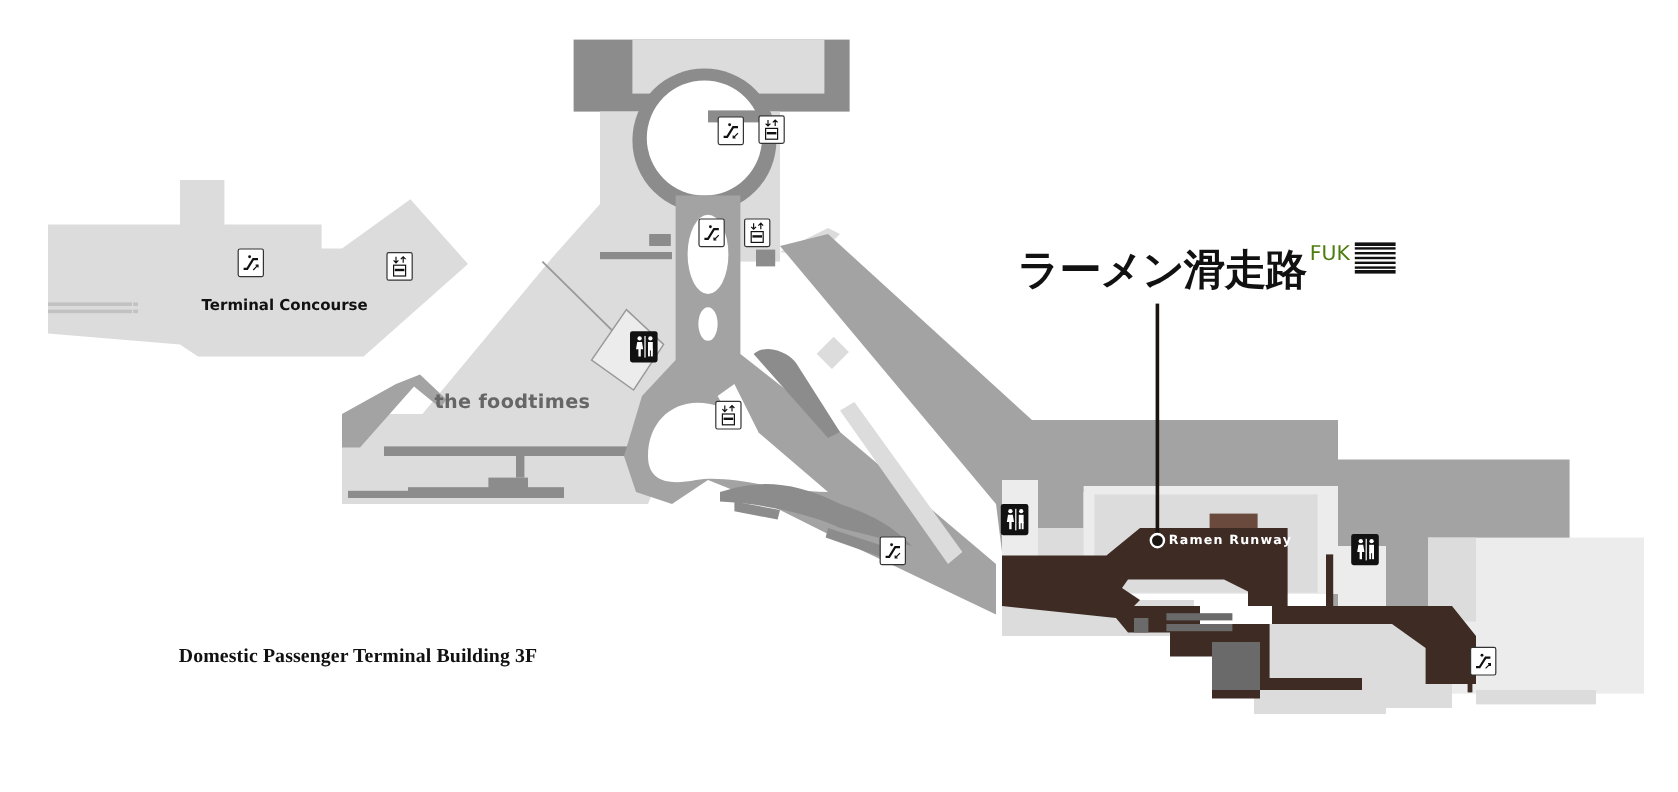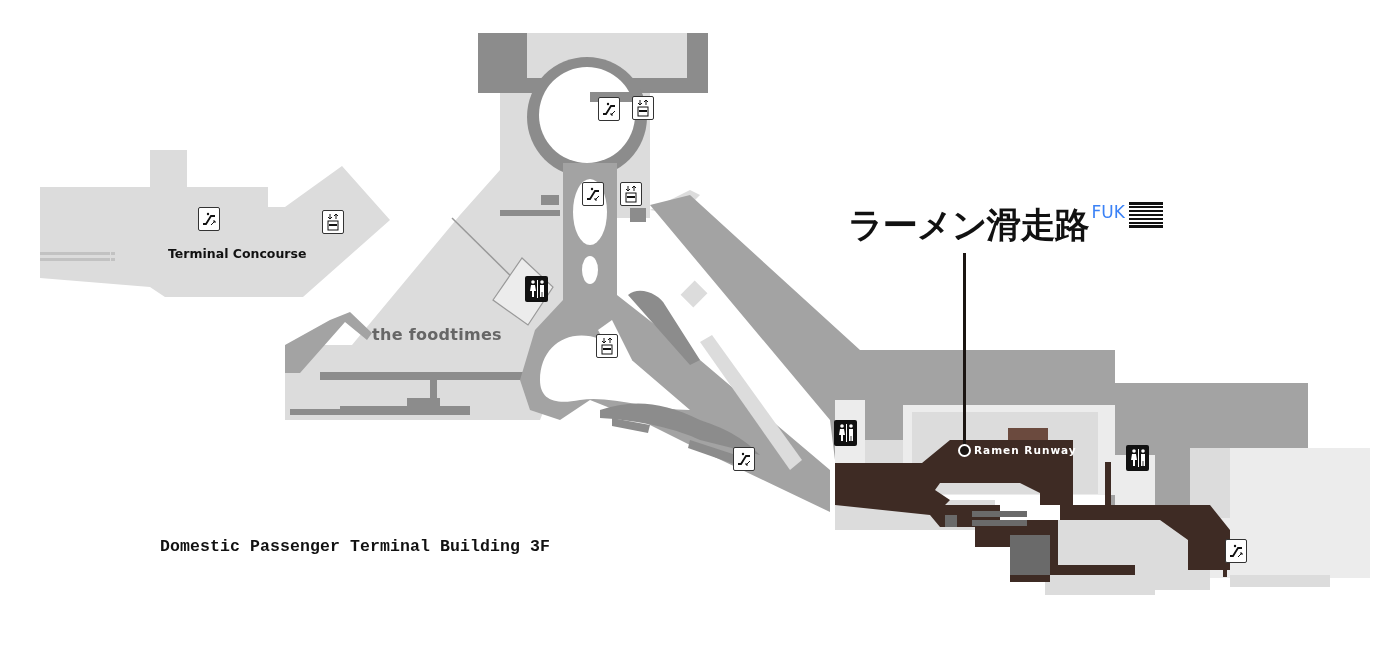--- a/index.html
+++ b/index.html
@@ -1,28 +1,28 @@
 <!DOCTYPE html>
 <html><head>
 <meta charset="utf-8">
 <style>
   html, body { margin: 0; padding: 0; background: #ffffff; }
   body { width: 1398px; height: 660px; position: relative; overflow: hidden; font-family: "DejaVu Sans", sans-serif; }
   #map { position: absolute; left: 0; top: 0; width: 1398px; height: 660px; }
   .label { position: absolute; white-space: nowrap; }
-  .floor-title { left: 149px; top: 537px; font-size: 16.5px; font-weight: bold; color: #111; font-family: Liberation Mono, monospace; letter-spacing: 0.1px; margin-left: 11px; }
+  .floor-title { left: 149px; top: 537px; font-size: 16.5px; font-weight: bold; color: #111; font-family: Liberation Serif, serif; letter-spacing: 0.1px; }
   .arrivals { left: 168px; top: 246px; font-size: 12.5px; font-weight: bold; color: #111; }
-  .foodtimes { left: 372px; top: 325px; font-size: 16px; font-weight: bold; color: #666; letter-spacing: 0.3px; }
+  .foodtimes { left: 362px; top: 325px; font-size: 16px; font-weight: bold; color: #666; letter-spacing: 0.3px; }
   .ramen-label { left: 974px; top: 444px; font-size: 10.5px; font-weight: bold; color: #fff; letter-spacing: 1px; }
   .icon { position: absolute; box-sizing: border-box; }
   .icon-box { width: 22px; height: 24px; background: #fff; border: 1.5px solid #333; border-radius: 2px; display: flex; align-items: center; justify-content: center; }
   .icon-toilet { width: 23px; height: 26px; background: #111; border-radius: 2px; display: flex; align-items: center; justify-content: center; }
   .logo { position: absolute; left: 848px; top: 202px; height: 40px; display: flex; align-items: flex-start; }
   .logo-jp { font-size: 35px; font-weight: bold; color: #111; letter-spacing: -1px; font-family: "DejaVu Sans", sans-serif; }
-  .logo-fuk { font-size: 17px; color: #3b82f6; margin-left: 3px; font-family: "DejaVu Sans", sans-serif; }
+  .logo-fuk { font-size: 17px; color: #4d7c0f; margin-left: 3px; font-family: "DejaVu Sans", sans-serif; }
   .logo-lines { margin-left: 4px; width: 34px; height: 26px; display: flex; flex-direction: column; justify-content: space-between; }
   .logo-lines span { display: block; height: 2.5px; background: #111; }
   .pointer-line { position: absolute; left: 963px; top: 253px; width: 3px; height: 195px; background: #1b1512; }
   .pointer-dot { position: absolute; left: 958px; top: 444px; width: 9px; height: 9px; border: 2px solid #fff; border-radius: 50%; background: #1b1512; }
 </style>
 </head>
 <body>
 
 <svg id="map" viewBox="0 0 1398 660" xmlns="http://www.w3.org/2000/svg">
 

